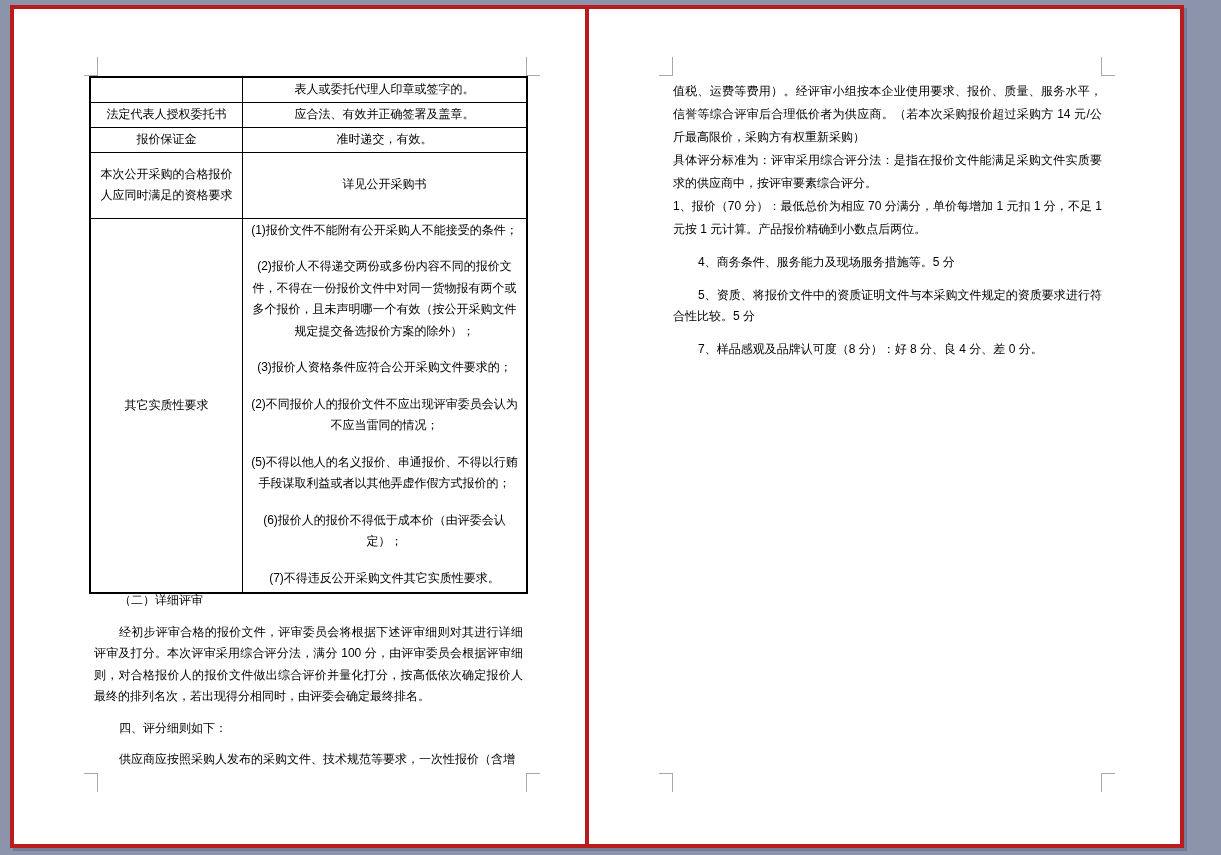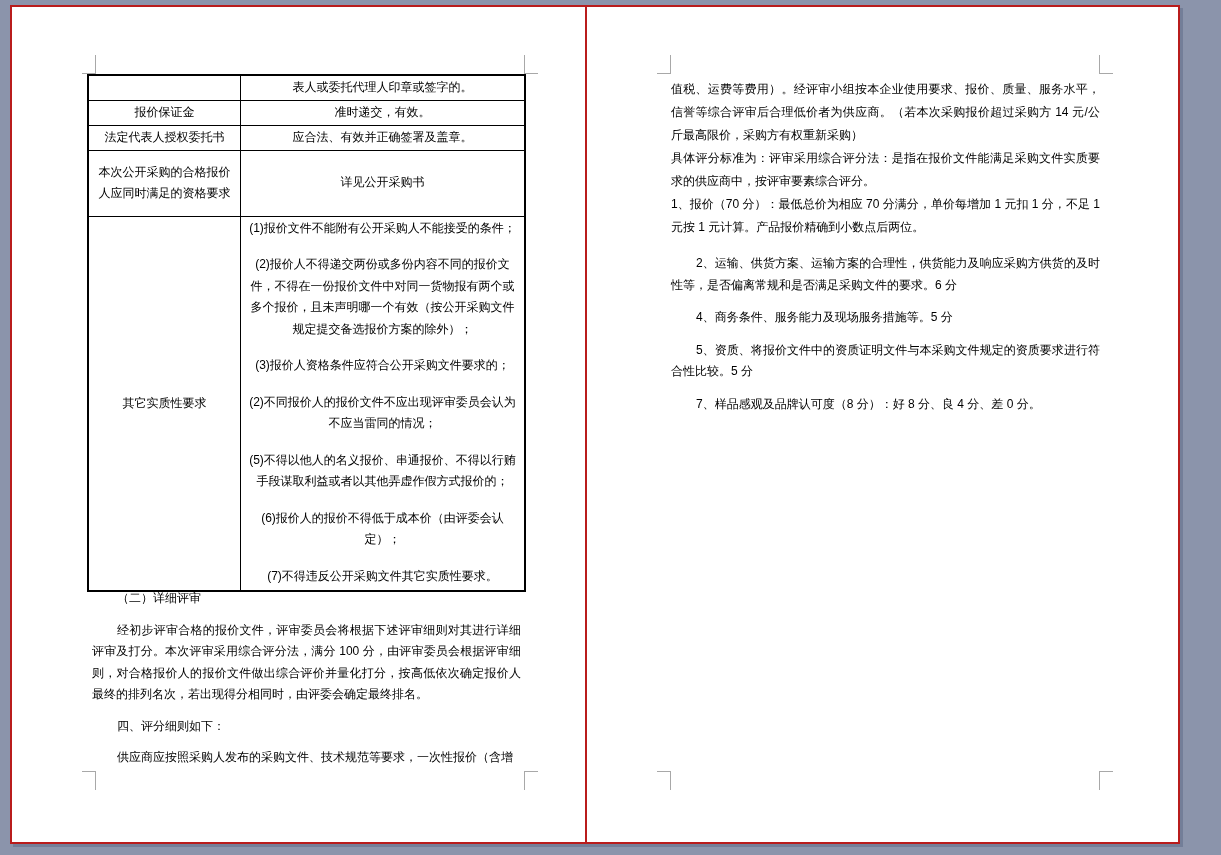--- a/index.html
+++ b/index.html
@@ -12,21 +12,21 @@
     position:relative;
     width:1221px;height:855px;
     background:#8B94AB;
     overflow:hidden;
   }
   .page{
     position:absolute;
     top:5px;
     width:591px;height:835px;
     background:#fff;
-    border:2px solid #b91c1c;
+    border:4px solid #b91c1c;
     box-shadow:3px 3px 0 #737E98;
   }
   .page-1{left:10px;}
   .page-2{left:585px;}
 
   
   .mark{
     position:absolute;
     width:13px;height:18px;
     border:0 solid #A8A8A8;
@@ -100,26 +100,26 @@
     <div class="mark mark-bl"></div>
     <div class="mark mark-br"></div>
 
     <table class="doc-table">
       <tbody>
           <tr class="r-short">
         <td class="col-label"></td>
         <td>表人或委托代理人印章或签字的。</td>
       </tr>
       <tr class="r-short">
+        <td class="col-label">法定代表人授权委托书</td>
+        <td>应合法、有效并正确签署及盖章。</td>
+      </tr>
+      <tr class="r-short">
         <td class="col-label">报价保证金</td>
         <td>准时递交，有效。</td>
-      </tr>
-      <tr class="r-short">
-        <td class="col-label">法定代表人授权委托书</td>
-        <td>应合法、有效并正确签署及盖章。</td>
       </tr>
       <tr class="r-mid">
         <td class="col-label">本次公开采购的合格报价人应同时满足的资格要求</td>
         <td>详见公开采购书</td>
       </tr>
       <tr>
         <td class="col-label">其它实质性要求</td>
         <td class="cell-items">
           <p>(1)报价文件不能附有公开采购人不能接受的条件；</p>
           <p>(2)报价人不得递交两份或多份内容不同的报价文件，不得在一份报价文件中对同一货物报有两个或多个报价，且未声明哪一个有效（按公开采购文件规定提交备选报价方案的除外）；</p>
@@ -144,20 +144,19 @@
   <div class="page page-2">
     <div class="mark mark-tl"></div>
     <div class="mark mark-tr"></div>
     <div class="mark mark-bl"></div>
     <div class="mark mark-br"></div>
 
     <div class="textblock p2-text">
       <p class="blockA">值税、运费等费用）。经评审小组按本企业使用要求、报价、质量、服务水平，信誉等综合评审后合理低价者为供应商。（若本次采购报价超过采购方 14 元/公斤最高限价，采购方有权重新采购）</p>
       <p class="blockA">具体评分标准为：评审采用综合评分法：是指在报价文件能满足采购文件实质要求的供应商中，按评审要素综合评分。</p>
       <p class="blockA"><span>1、报价（</span><span class="red">70 分</span><span>）：最低总价为相应 70 分满分，单价每增加 1 元扣 1 分，不足 1 元按 1 元计算。产品报价精确到小数点后两位。</span></p>
-      <p class="item item-first">2、运输、供货方案、运输方案的合理性，供货能力及响应采购方供货的及时性等，是否偏离常规和是否满足采购文件的要求。6 分</p>
       <p class="item">4、商务条件、服务能力及现场服务措施等。5 分</p>
       <p class="item">5、资质、将报价文件中的资质证明文件与本采购文件规定的资质要求进行符合性比较。5 分</p>
       <p class="item">7、样品感观及品牌认可度（8 分）：好 8 分、良 4 分、差 0 分。</p>
     </div>
   </div>
 
 </div>
 
 </body></html>

